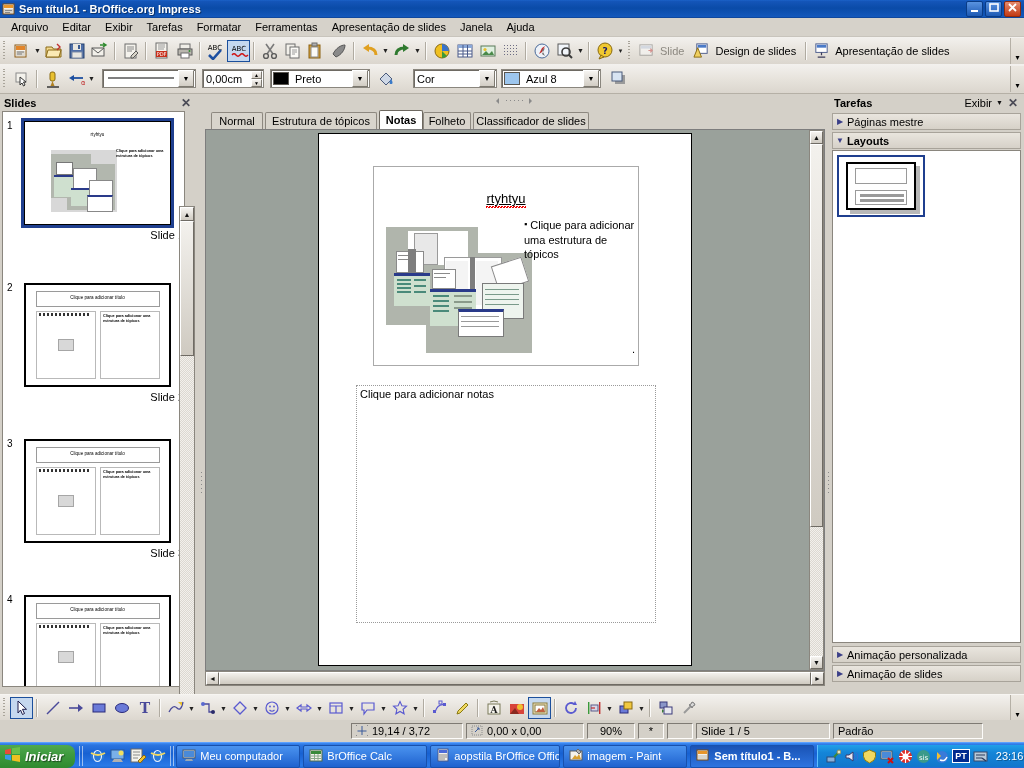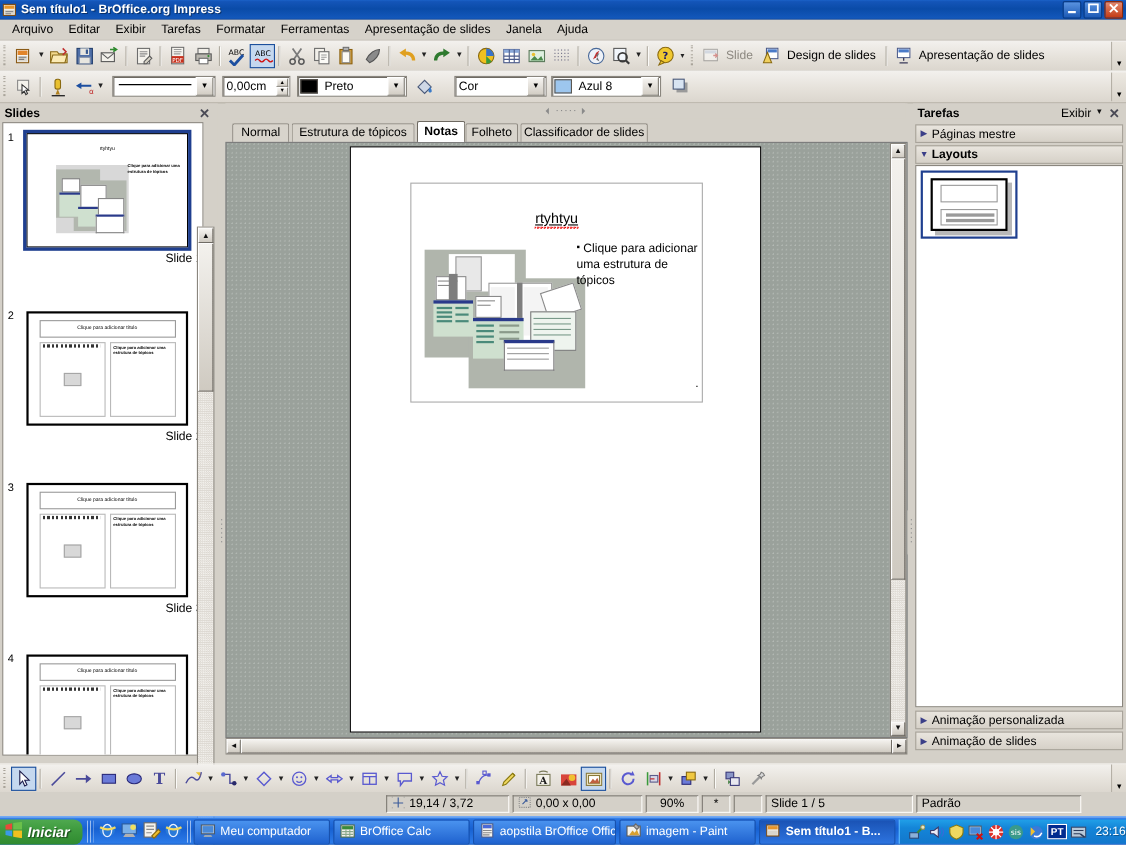--- a/index.html
+++ b/index.html
@@ -721,20 +721,23 @@
             <div style="position:absolute;left:75px;top:103px;width:38px;height:1px;background:#9a9a9a;"></div>
           </div>
 
           <div class="outline-ph" style="left:150px;top:50px;width:116px;">
             <span style="font-size:9px;vertical-align:2px;">▪</span>
             <span>Clique para adicionar uma estrutura de tópicos</span>
           </div>
           <div style="position:absolute;left:258px;top:176px;font-size:11px;">.</div>
         </div>
 
+        <div class="notes-frame" style="left:37px;top:251px;width:300px;height:238px;">
+          <div class="notes-text" style="left:3px;top:2px;">Clique para adicionar notas</div>
+        </div>
       </div>
 
       <div class="sb sb-track" style="position:absolute;right:0;top:0;width:15px;height:540px;">
         <div class="sb-btn" style="position:absolute;left:0;top:0;width:13px;height:13px;">▲</div>
         <div class="sb-thumb" style="position:absolute;left:0;top:13px;width:13px;height:383px;"></div>
         <div class="sb-btn" style="position:absolute;left:0;bottom:0;width:13px;height:13px;">▼</div>
       </div>
     </div>
 
     <div class="sb sb-track" style="position:absolute;left:0;top:577px;width:620px;height:15px;">

